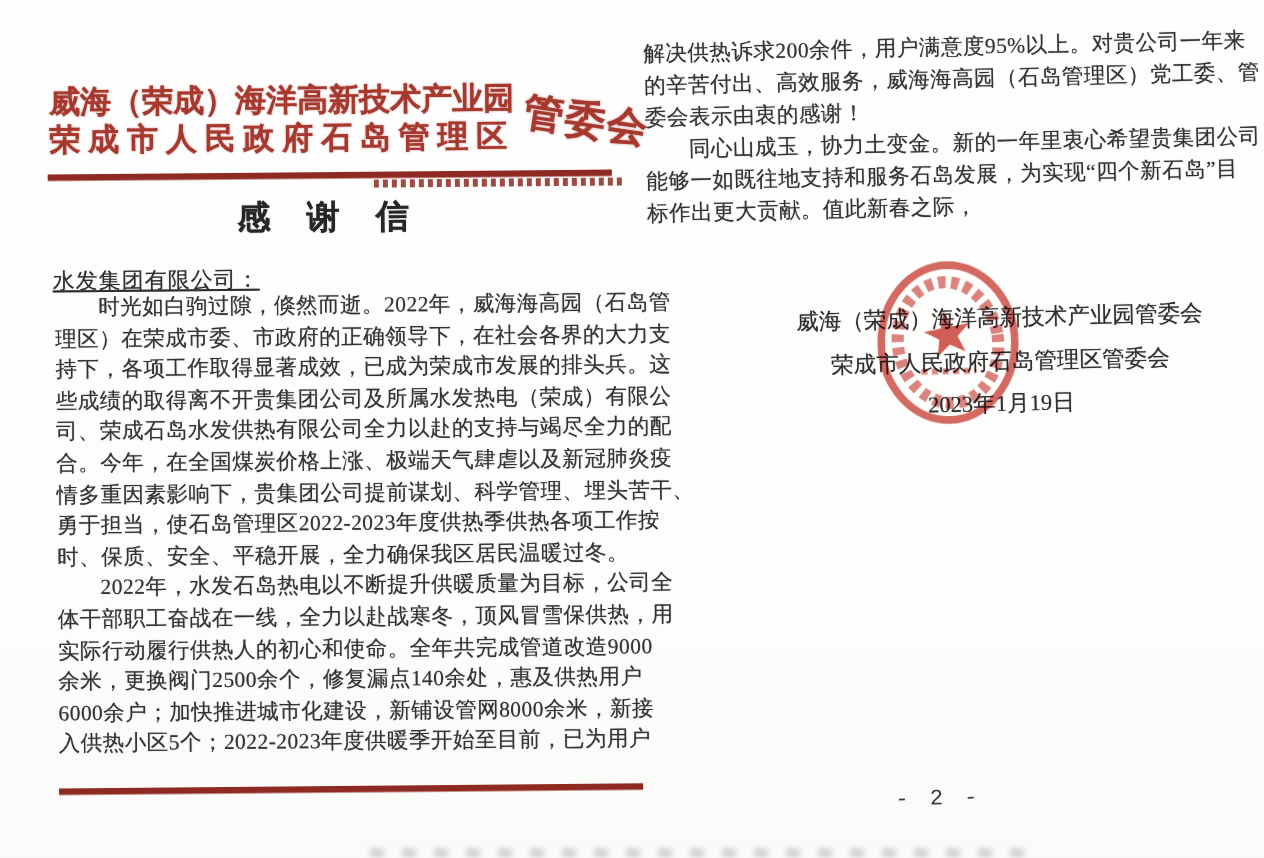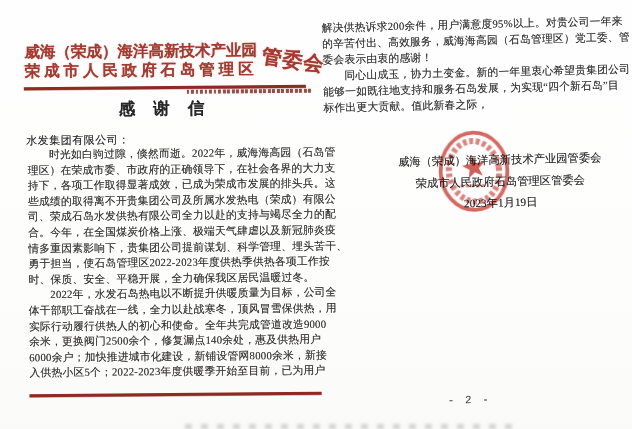--- a/index.html
+++ b/index.html
@@ -30,21 +30,21 @@
     background:repeating-linear-gradient(90deg,var(--rule-red) 0 2.5px,transparent 2.5px 4.5px);
     filter:blur(.3px);
   }
   .title{
     position:absolute;left:0;top:90px;width:312px;margin:0;text-align:center;
     font-size:16.5px;font-weight:700;letter-spacing:7px;color:#262626;
     text-shadow:0 0 .6px rgba(40,40,40,.6);
   }
   .salutation{
     position:absolute;left:17px;top:124px;font-size:11px;color:#2f2f2f;
-    text-shadow:0 0 .5px rgba(50,40,40,.55);letter-spacing:.5px;
+    text-shadow:0 0 .5px rgba(50,40,40,.55);letter-spacing:.5px;text-decoration:underline;
   }
   .bodytext{
     position:absolute;left:18px;top:138px;width:292px;font-size:10.8px;color:#333;
     letter-spacing:.2px;text-shadow:0 0 .55px rgba(55,45,45,.55);
   }
   .tline{line-height:15.6px;white-space:nowrap;}
   .page2 .tline{line-height:16px;}
   .para.indent > .tline:first-child{text-indent:2em;}
   .footer-rule{top:385px;left:18px;width:292px;height:2.6px;background:var(--rule-red);}
 

